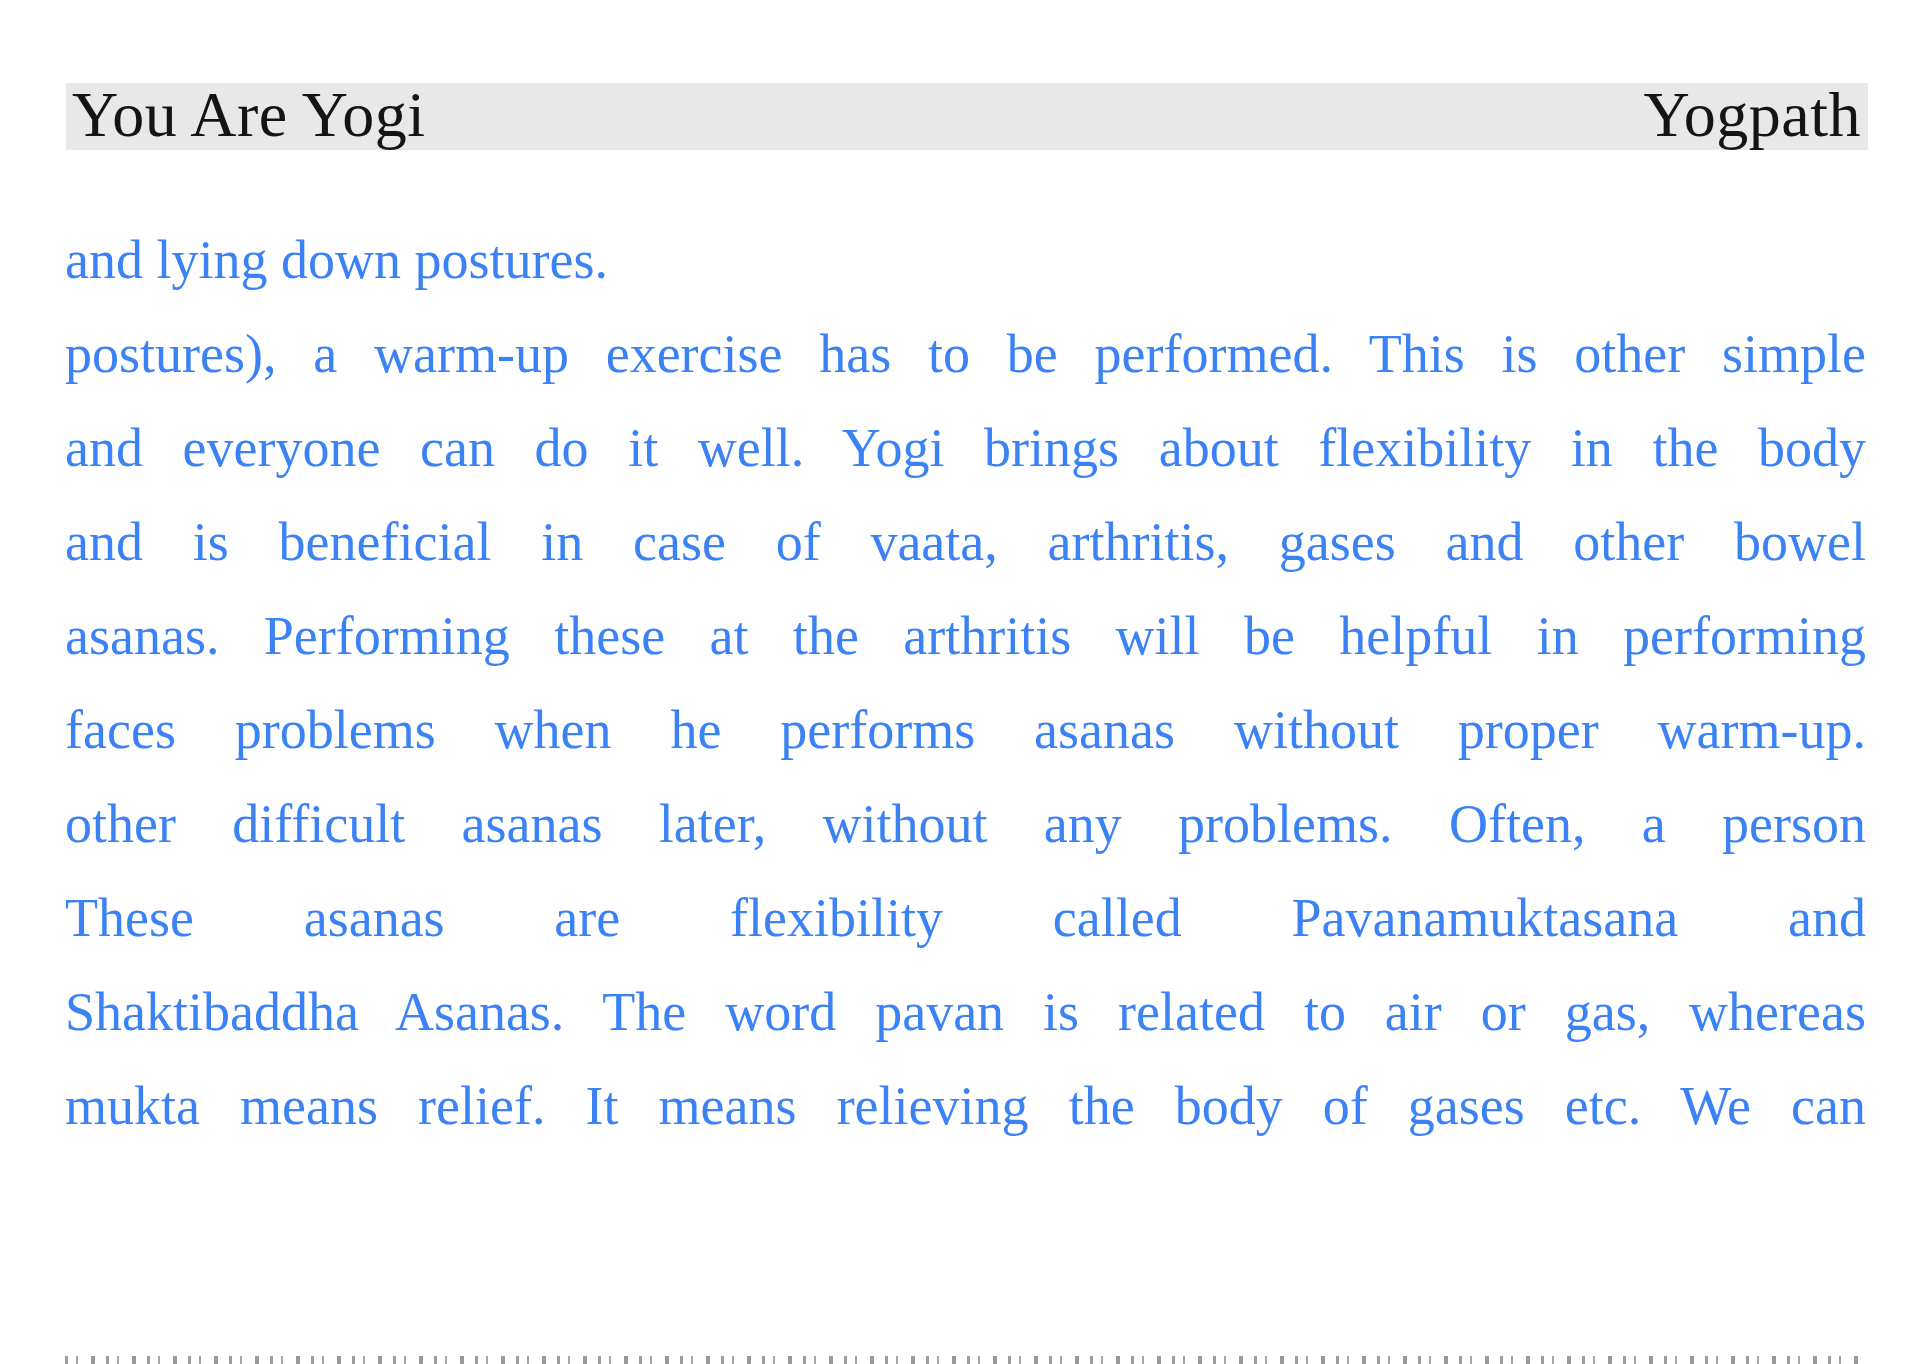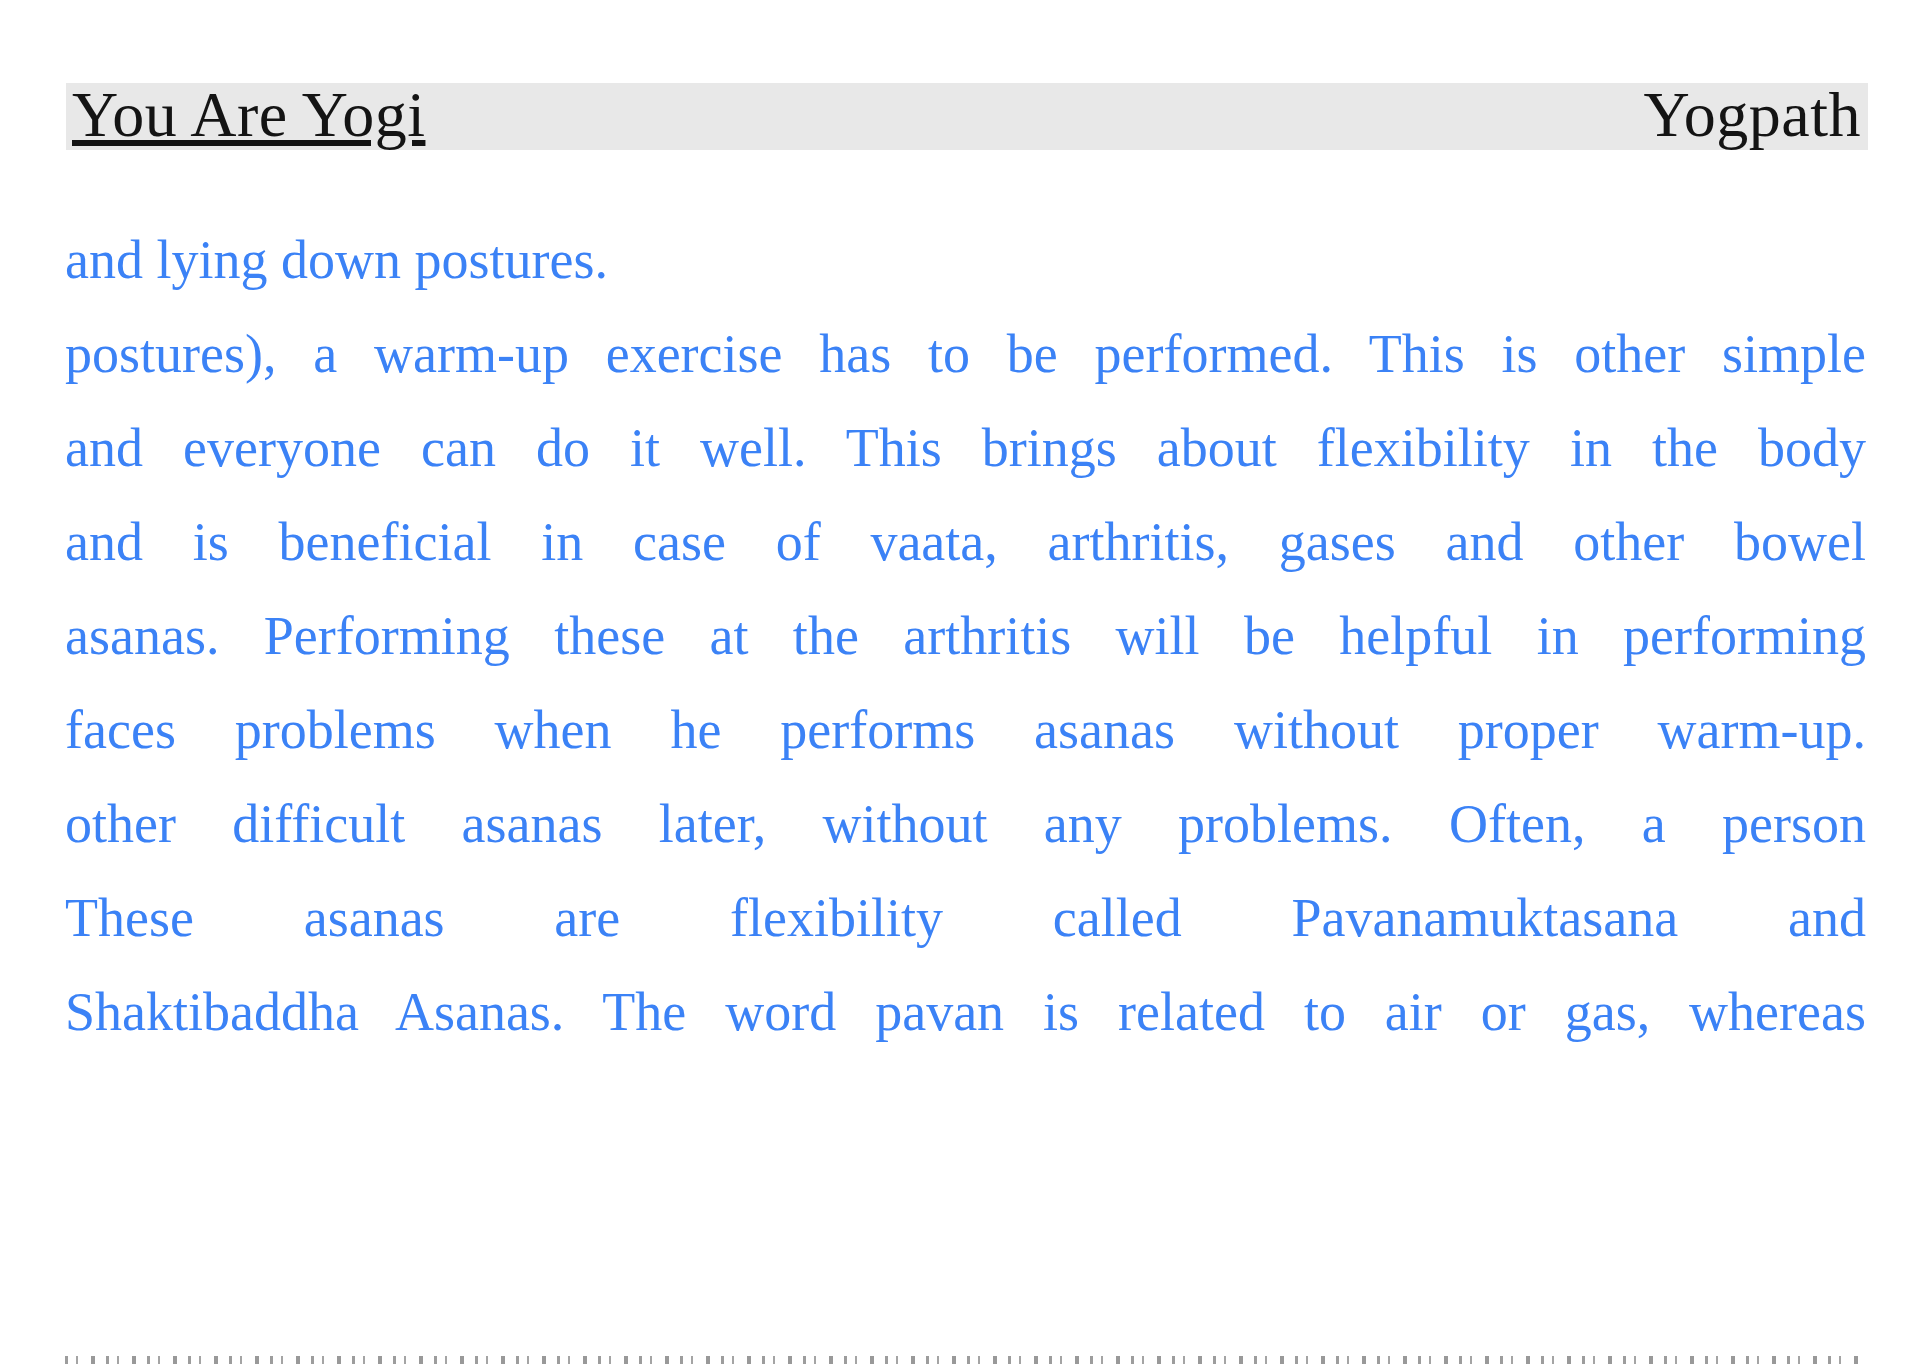--- a/index.html
+++ b/index.html
@@ -22,21 +22,21 @@
     background: #e8e8e8;
     display: flex;
     justify-content: space-between;
     align-items: center;
     padding: 0 7px 4px 6px;
     font-size: 64px;
     line-height: 67px;
     color: #141414;
     white-space: nowrap;
   }
-  .header-left  { letter-spacing: 0.5px; text-decoration: underline; }
+  .header-left  { letter-spacing: 0.5px; }
   .header-right { letter-spacing: 0.5px; }
   
   .body-text {
     position: absolute;
     left: 65px; top: 213px;
     width: 1801px;
     font-size: 54px;
     line-height: 94px;
     color: #3b82f6;
   }
@@ -75,24 +75,25 @@
 <div class="page">
 
   <div class="header-bar">
     <span class="header-left">You Are Yogi</span>
     <span class="header-right">Yogpath</span>
   </div>
 
   <div class="body-text">
     <div class="line first">and lying down postures.</div>
     <div class="line">postures), a warm-up exercise has to be performed. This is other simple</div>
-    <div class="line">and everyone can do it well. This brings about flexibility in the body</div>
+    <div class="line">and everyone can do it well. Yogi brings about flexibility in the body</div>
     <div class="line">and is beneficial in case of vaata, arthritis, gases and other bowel</div>
     <div class="line">asanas. Performing these at the arthritis will be helpful in performing</div>
     <div class="line">faces problems when he performs asanas without proper warm-up.</div>
     <div class="line">other difficult asanas later, without any problems. Often, a person</div>
     <div class="line">These asanas are flexibility called Pavanamuktasana and</div>
     <div class="line">Shaktibaddha Asanas. The word pavan is related to air or gas, whereas</div>
+    <div class="line">mukta means relief. It means relieving the body of gases etc. We can</div>
   </div>
 
   <div class="clipped-line"></div>
 
 </div>
 
 </body></html>

